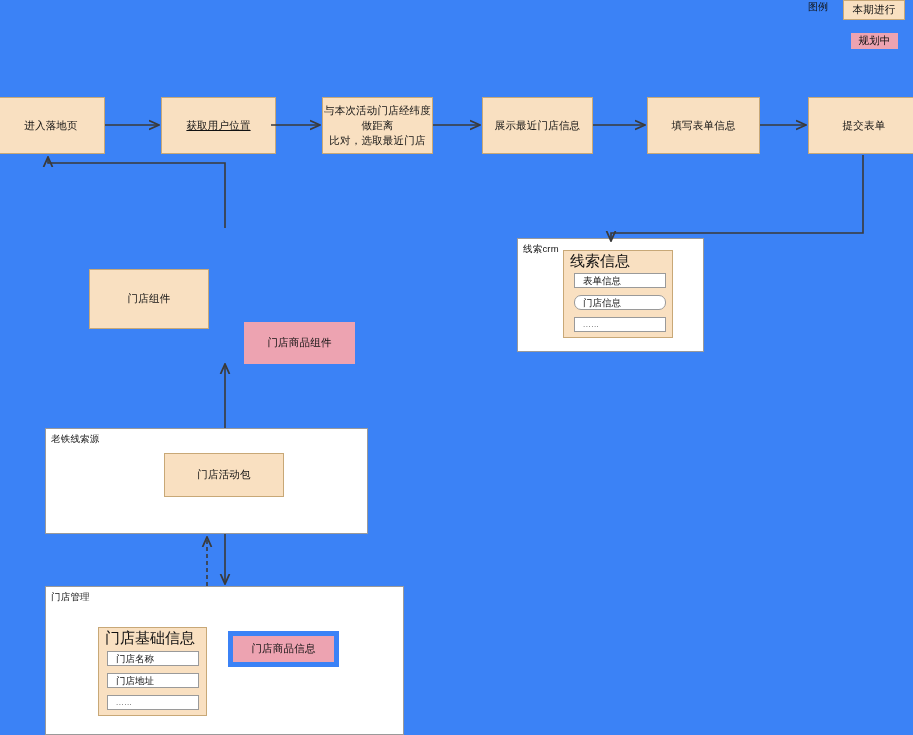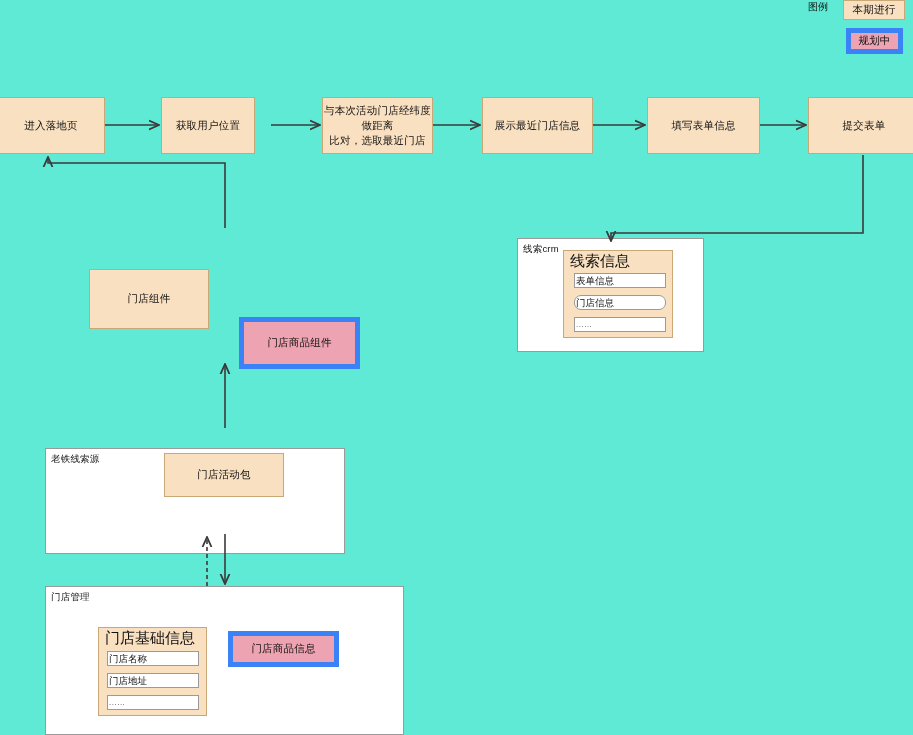--- a/index.html
+++ b/index.html
@@ -10,21 +10,21 @@
   }
   body {
     font-family: "Liberation Sans", "DejaVu Sans", sans-serif;
     color: #1a1a1a;
   }
   #canvas {
     position: relative;
     width: 913px;
     height: 735px;
     overflow: hidden;
-    background: #5eead4;
+    background: #3b82f6;
   }
   
   .node {
     position: absolute;
     box-sizing: border-box;
     display: flex;
     align-items: center;
     justify-content: center;
     text-align: center;
     font-size: 10.5px;
@@ -74,21 +74,21 @@
     color: #111111;
     white-space: nowrap;
   }
   .field {
     position: absolute;
     box-sizing: border-box;
     background: #ffffff;
     border: 1px solid #9a9a9a;
     display: flex;
     align-items: center;
-    padding-left: 1px;
+    padding-left: 8px;
     font-size: 9.5px;
     line-height: 12px;
     color: #111111;
     white-space: nowrap;
   }
   .field.dots {
     color: #444444;
     letter-spacing: .5px;
     font-size: 8px;
   }
@@ -130,21 +130,21 @@
   </div>
 
   <div class="node fill-pink" style="left:846px; top:28px; width:57px; height:26px;">
     <span>规划中</span>
   </div>
 
   <div class="node fill-orange" style="left:-3px; top:97px; width:108px; height:57px;">
     <span>进入落地页</span>
   </div>
 
-  <div class="node fill-orange" style="left:161px; top:97px; width:94px; height:57px;">
+  <div class="node fill-orange" style="left:161px; top:97px; width:115px; height:57px;text-decoration:underline;">
     <span>获取用户位置</span>
   </div>
 
   <div class="node fill-orange" style="left:322px; top:97px; width:111px; height:57px;">
     <span>与本次活动门店经纬度做距离
 比对，选取最近门店</span>
   </div>
 
   <div class="node fill-orange" style="left:647px; top:97px; width:113px; height:57px;">
     <span>填写表单信息</span>
@@ -171,21 +171,21 @@
     <div class="group-title">线索crm</div>
   </div>
 
   <div class="panel" style="left:563px; top:250px; width:110px; height:88px;">
     <div class="panel-title">线索信息</div>
     <div class="field" style="left:10px; top:22px; width:92px; height:15px;">表单信息</div>
     <div class="field" style="left:10px; top:44px; width:92px; height:15px;border-radius:7px;">门店信息</div>
     <div class="field dots" style="left:10px; top:66px; width:92px; height:15px;">......</div>
   </div>
 
-  <div class="group" style="left:45px; top:448px; width:300px; height:106px;">
+  <div class="group" style="left:45px; top:428px; width:323px; height:106px;">
     <div class="group-title">老铁线索源</div>
   </div>
 
   <div class="node fill-orange" style="left:164px; top:453px; width:120px; height:44px;">
     <span>门店活动包</span>
   </div>
 
   <div class="group" style="left:45px; top:586px; width:359px; height:149px;">
     <div class="group-title">门店管理</div>
   </div>

